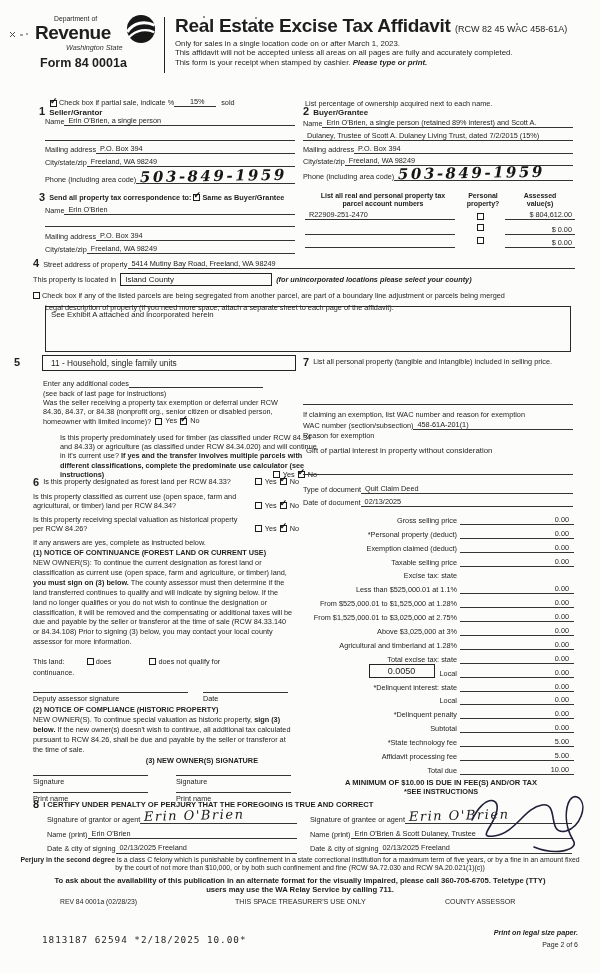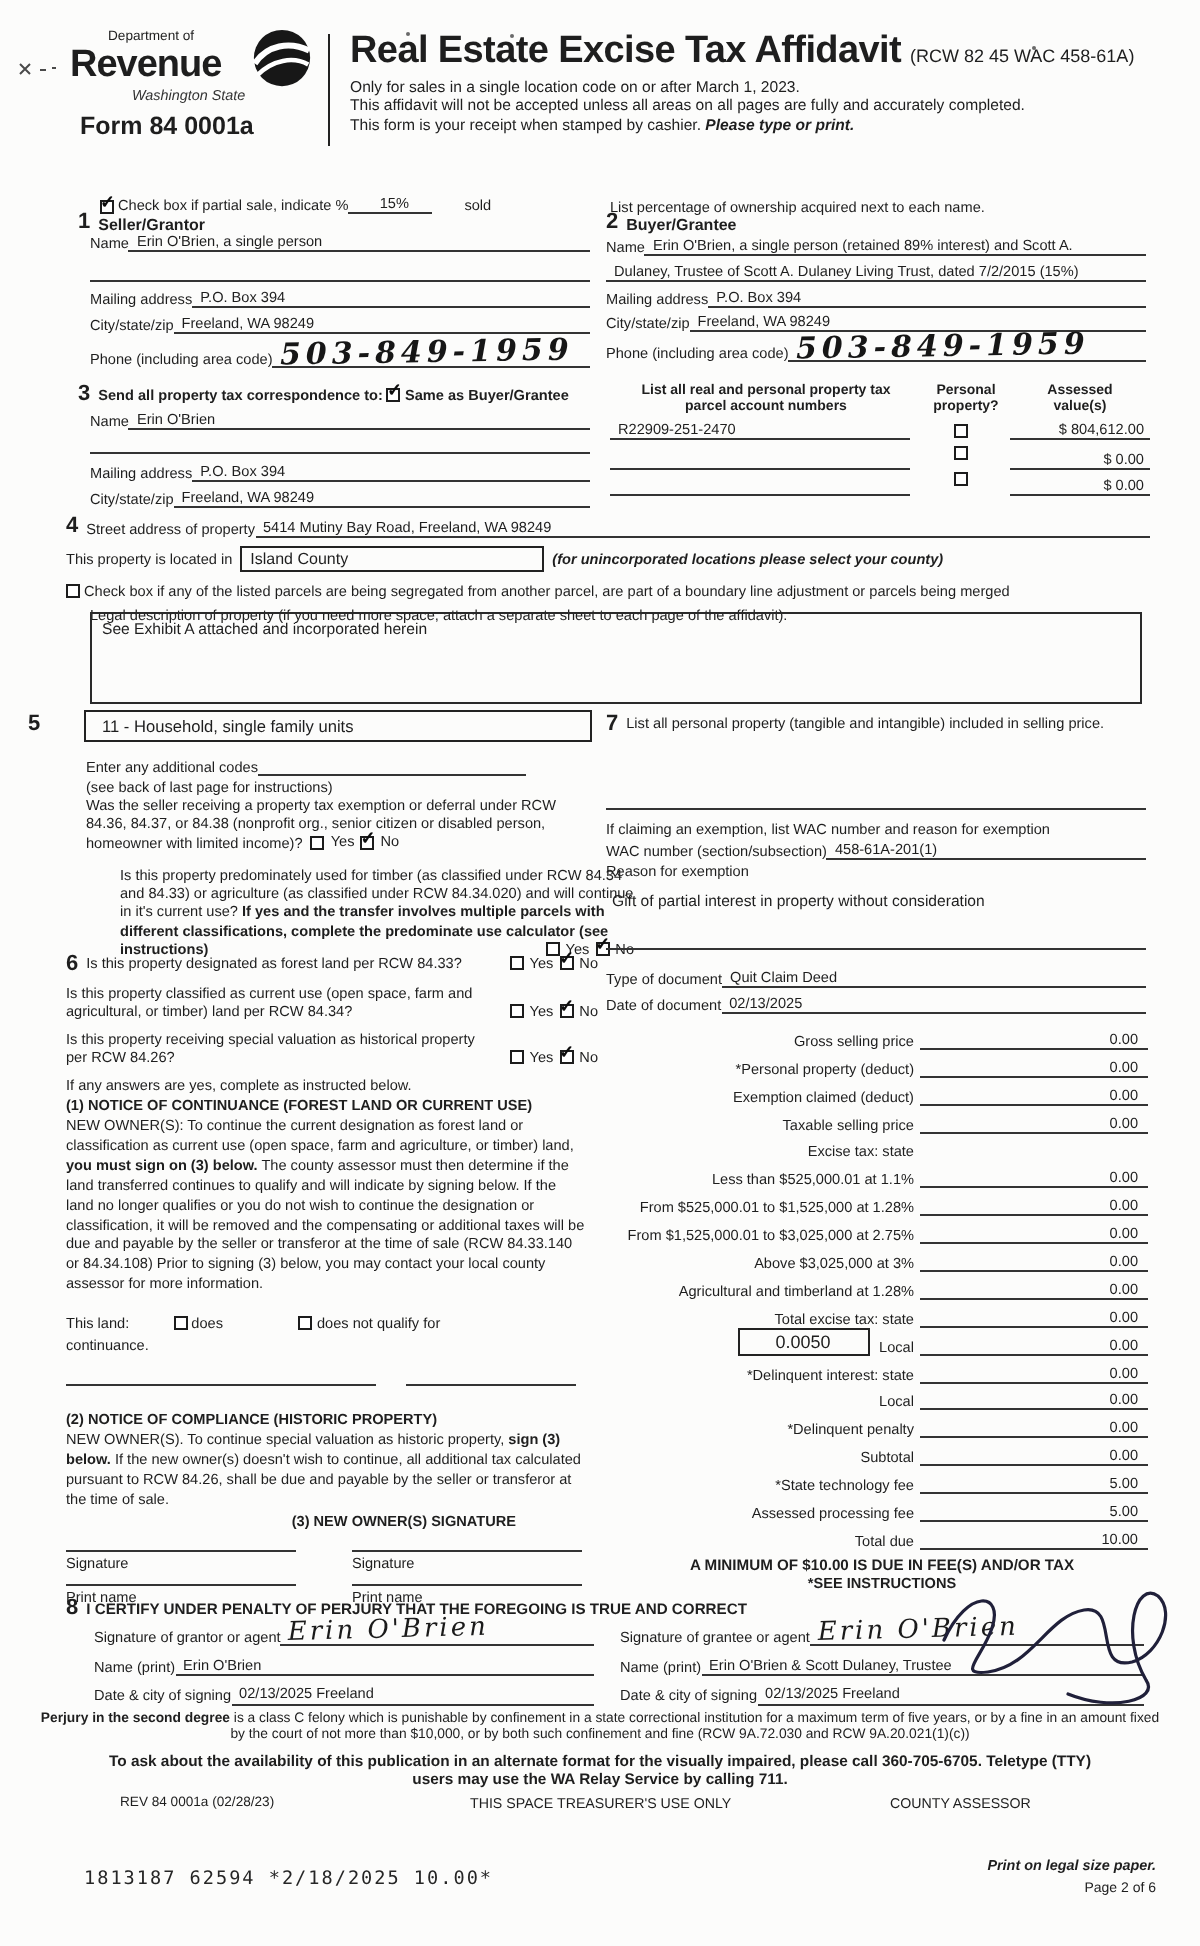--- a/index.html
+++ b/index.html
@@ -70,21 +70,21 @@
         <div>This affidavit will not be accepted unless all areas on all pages are fully and accurately completed.</div>
         <div><span>This form is your receipt when stamped by cashier. </span><span class="i b">Please type or print.</span></div>
       </div>
     </div>
   </div>
 
   <div class="abs fs7 row" style="left:48px;top:97px;width:245px;">
     <span class="cb checked"></span>
     <span class="lbl">Check box if partial sale, indicate %</span>
     <span class="fillfix" style="width:42px;text-align:center;">15%</span>
-    <span class="lbl" style="margin-left:16px;">sold</span>
+    <span class="lbl" style="margin-left:5px;">sold</span>
   </div>
   <div class="abs fs7" style="left:305px;top:99px;">List percentage of ownership acquired next to each name.</div>
 
   <div class="abs fs7" style="left:39px;top:106px;width:256px;height:88px;">
     <div class="row" style="align-items:flex-start;">
       <span class="secnum">1</span>
       <span class="sec-title" style="margin-top:2px;">Seller/Grantor</span>
     </div>
     <div class="row abs" style="left:6px;top:10px;width:250px;">
       <span class="lbl">Name</span>
@@ -278,20 +278,24 @@
       <span class="cb" style="margin-left:22px;"></span>
       <span class="lbl">does</span>
       <span class="cb" style="margin-left:38px;"></span>
       <span class="lbl">does not qualify for</span>
     </div>
     <div class="abs" style="left:0;top:191px;">continuance.</div>
     <div class="abs" style="left:0;top:208px;width:255px;display:flex;">
       <span class="fillfix" style="width:155px;"></span>
       <span class="fillfix" style="width:85px;margin-left:15px;"></span>
     </div>
+    <div class="abs" style="left:0;top:217px;width:255px;">
+      <span>Deputy assessor signature</span>
+      <span class="abs" style="left:170px;top:0;">Date</span>
+    </div>
     <div class="abs b" style="left:0;top:228px;">(2) NOTICE OF COMPLIANCE (HISTORIC PROPERTY)</div>
     <div class="abs" style="left:0;top:238px;width:260px;line-height:9.9px;">
       <span>NEW OWNER(S). To continue special valuation as historic property, </span><span class="b">sign (3) below.</span><span> If the new owner(s) doesn't wish to continue, all additional tax calculated pursuant to RCW 84.26, shall be due and payable by the seller or transferor at the time of sale.</span>
     </div>
     <div class="abs b" style="left:45px;top:279px;width:180px;text-align:right;">(3) NEW OWNER(S) SIGNATURE</div>
     <div class="abs" style="left:0;top:291px;width:260px;display:flex;">
       <span class="fillfix" style="width:115px;"></span>
       <span class="fillfix" style="width:115px;margin-left:28px;"></span>
     </div>
     <div class="abs" style="left:0;top:300px;width:260px;">
@@ -414,21 +418,21 @@
         <span class="taxlbl">Subtotal</span>
         <span class="taxlead"></span>
         <span class="taxval">0.00</span>
       </div>
     <div class="taxrow">
         <span class="taxlbl">*State technology fee</span>
         <span class="taxlead"></span>
         <span class="taxval">5.00</span>
       </div>
     <div class="taxrow">
-        <span class="taxlbl">Assessed processing fee</span>
+        <span class="taxlbl">Affidavit processing fee</span>
         <span class="taxlead"></span>
         <span class="taxval">5.00</span>
       </div>
     <div class="taxrow">
         <span class="taxlbl">Total due</span>
         <span class="taxlead"></span>
         <span class="taxval">10.00</span>
       </div>
     <div class="b" style="font-size:7.6px;text-align:center;margin-top:3px;">A MINIMUM OF $10.00 IS DUE IN FEE(S) AND/OR TAX</div>
     <div class="b" style="font-size:7.3px;text-align:center;">*SEE INSTRUCTIONS</div>

